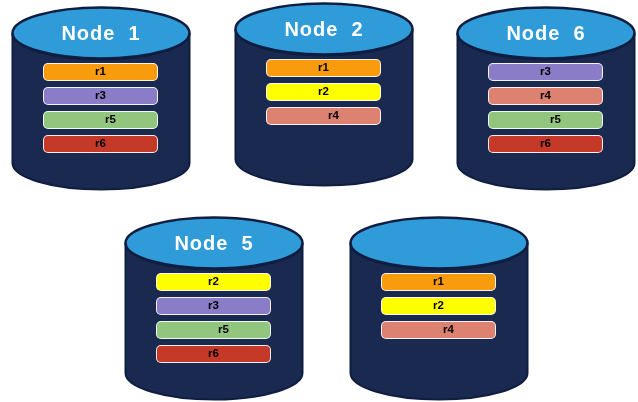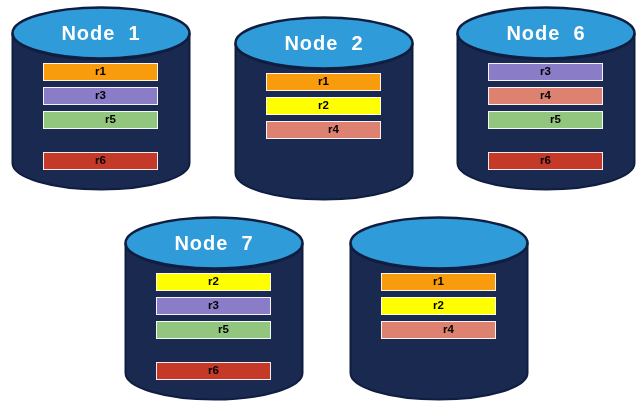--- a/index.html
+++ b/index.html
@@ -40,35 +40,35 @@
     letter-spacing: 1px;
     white-space: pre;
     text-align: center;
   }
   .bar {
     position: absolute;
     left: 32px;
     width: 115px;
     height: 18px;
     border: 1px solid rgba(255,255,255,0.9);
-    border-radius: 0;
+    border-radius: 5px;
     display: flex;
     align-items: center;
     justify-content: center;
     color: #000000;
     font-size: 11.5px;
     font-weight: bold;
     line-height: 1;
   }
   .bar-slot-0 { top: 57px; }
   .bar-slot-1 { top: 81px; }
   .bar-slot-2 { top: 105px; padding-left: 20px; }
-  .bar-slot-3 { top: 146px; }
+  .bar-slot-3 { top: 129px; }
   .node-1 { left: 11px;  top: 6px; }
-  .node-2 { left: 234px; top: 16px; text-decoration: underline; }
+  .node-2 { left: 234px; top: 2px; text-decoration: underline; }
   .node-3 { left: 456px; top: 6px; }
   .node-4 { left: 124px; top: 216px; }
   .node-5 { left: 349px; top: 216px; }
 </style>
 </head>
 <body>
 
 <div class="canvas">
 
   <div class="node node-1">
@@ -126,21 +126,21 @@
     <div class="bar bar-slot-3" style="background: rgb(196, 57, 40);">
         <span>r6</span>
       </div>
   </div>
 
   <div class="node node-4">
     <svg viewBox="0 0 180 186" width="180" height="186">
       <path stroke-width="2" d="M1.5,27 L1.5,157 A88.5,26.5 0 0 0 178.5,157 L178.5,27 A88.5,26.5 0 0 1 1.5,27 Z" fill="#1A2950" stroke="#0F1E40"></path>
       <ellipse stroke-width="2.5" cx="90" cy="27" rx="88.5" ry="25.5" fill="#2F9BD8" stroke="#0F1E40"></ellipse>
     </svg>
-    <div class="node-label">Node  7</div>
+    <div class="node-label">Node  5</div>
     <div class="bar bar-slot-0" style="background: rgb(255, 255, 0);">
         <span>r2</span>
       </div>
     <div class="bar bar-slot-1" style="background: rgb(138, 124, 198);">
         <span>r3</span>
       </div>
     <div class="bar bar-slot-2" style="background: rgb(146, 197, 126);">
         <span>r5</span>
       </div>
     <div class="bar bar-slot-3" style="background: rgb(196, 57, 40);">

